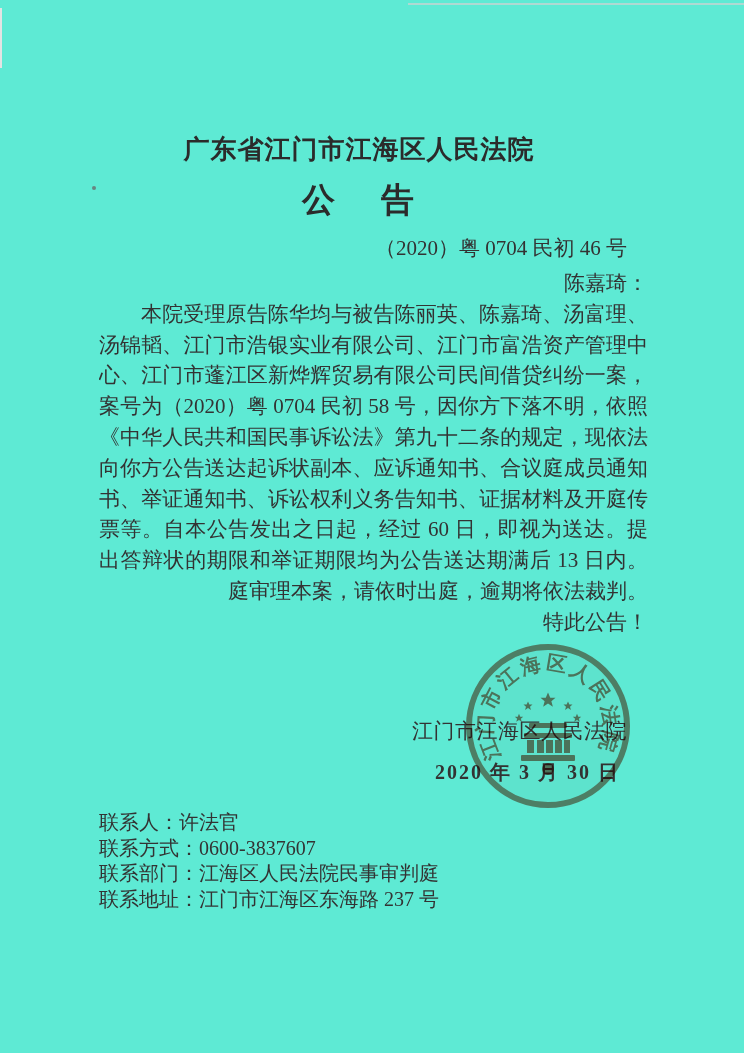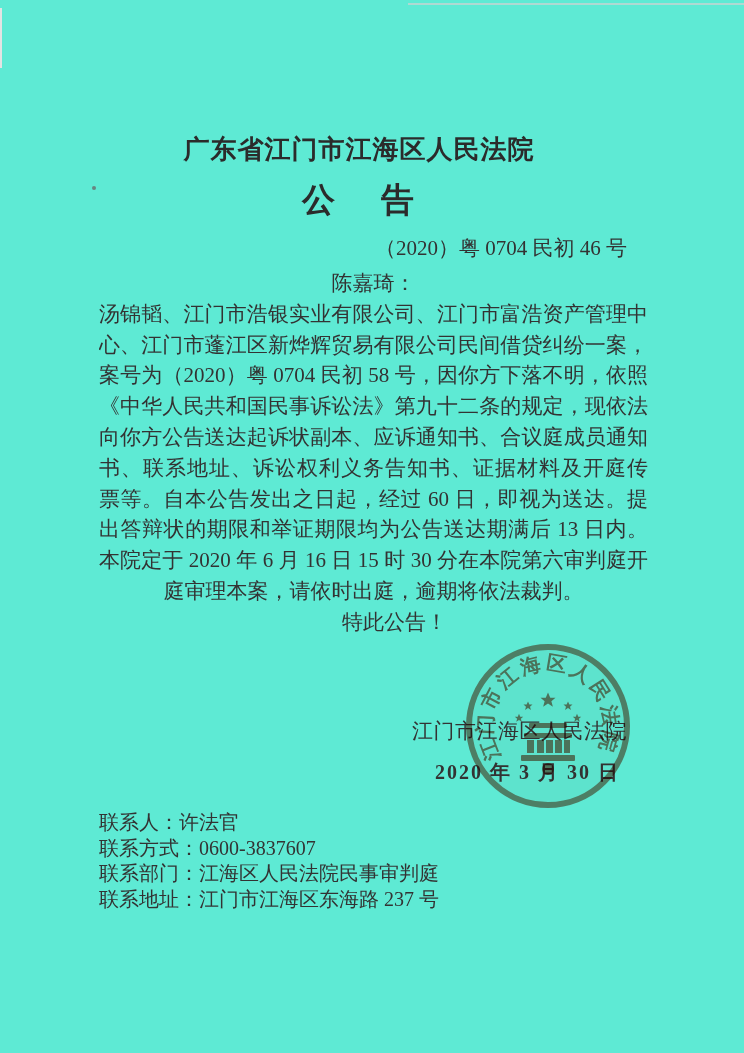--- a/index.html
+++ b/index.html
@@ -29,21 +29,21 @@
   .case-number{
     position:absolute;top:234px;right:117px;
     font-size:21px;color:#333;
   }
 
   .body-block{
     position:absolute;left:99px;top:268px;width:549px;
     font-size:21px;line-height:30.8px;color:#333;
   }
   .bl{height:30.8px;overflow:hidden;text-align:justify;text-align-last:justify;}
-  .bl.noj{text-align:center;text-align-last:auto;}
+  .bl.noj{text-align:right;text-align-last:auto;}
   .bl.ind{text-indent:2em;}
 
   .signature{
     position:absolute;top:717px;right:117px;
     font-size:21px;letter-spacing:0.5px;color:#333;
   }
   .sign-date{
     position:absolute;top:759px;right:124px;
     font-size:20px;letter-spacing:2px;color:#333;font-weight:bold;
   }
@@ -72,29 +72,29 @@
 
   <div class="notice-title">
     <span>公</span>
     <span>告</span>
   </div>
 
   <div class="case-number">（2020）粤 0704 民初 46 号</div>
 
   <div class="body-block">
     <div class="bl noj">陈嘉琦：</div>
+    <div class="bl ind">本院受理原告陈华均与被告陈丽英、陈嘉琦、汤富理、</div>
     <div class="bl">汤锦韬、江门市浩银实业有限公司、江门市富浩资产管理中</div>
     <div class="bl">心、江门市蓬江区新烨辉贸易有限公司民间借贷纠纷一案，</div>
     <div class="bl">案号为（2020）粤 0704 民初 58 号，因你方下落不明，依照</div>
     <div class="bl">《中华人民共和国民事诉讼法》第九十二条的规定，现依法</div>
     <div class="bl">向你方公告送达起诉状副本、应诉通知书、合议庭成员通知</div>
-    <div class="bl">书、联系地址、诉讼权利义务告知书、证据材料及开庭传</div>
+    <div class="bl">书、举证通知书、诉讼权利义务告知书、证据材料及开庭传</div>
     <div class="bl">票等。自本公告发出之日起，经过 60 日，即视为送达。提</div>
     <div class="bl">出答辩状的期限和举证期限均为公告送达期满后 13 日内。</div>
-    <div class="bl">本院定于 2020 年 6 月 16 日 15 时 30 分在本院第六审判庭开</div>
     <div class="bl noj">庭审理本案，请依时出庭，逾期将依法裁判。</div>
     <div class="bl noj ind">特此公告！</div>
   </div>
 
   <div class="signature">江门市江海区人民法院</div>
   <div class="sign-date">2020 年 3 月 30 日</div>
 
   <svg class="seal" viewBox="0 0 232 232" xmlns="http://www.w3.org/2000/svg">
     <g fill="none" stroke="#bd5a44" opacity="0.82">
       <circle cx="115" cy="115" r="79" stroke-width="6"></circle>

